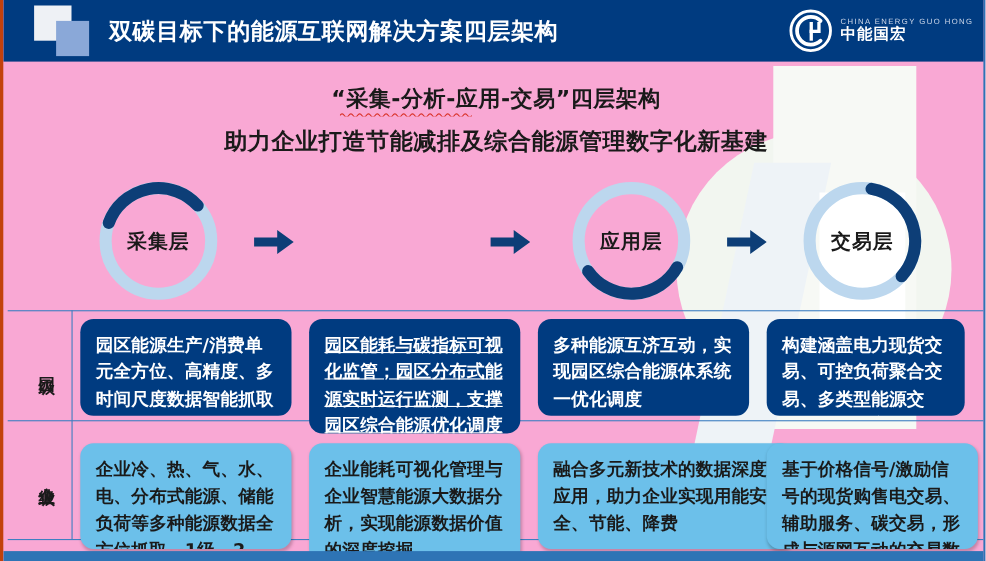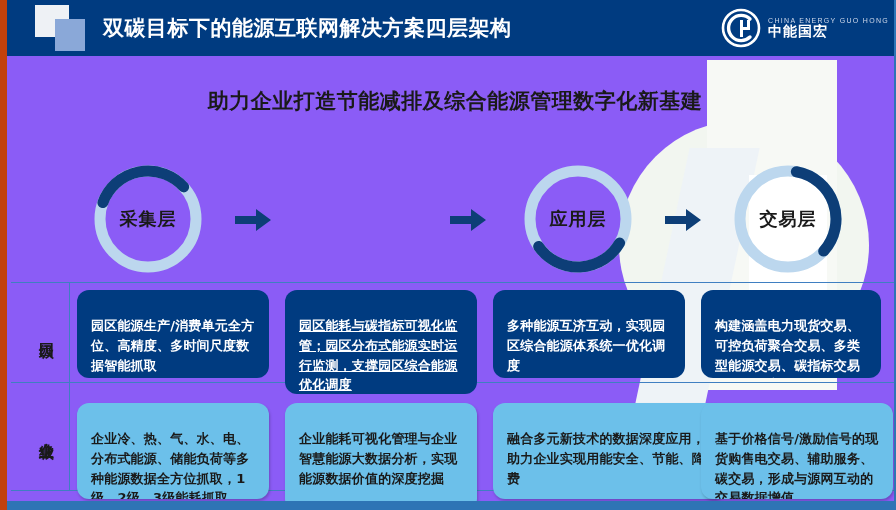--- a/index.html
+++ b/index.html
@@ -5,22 +5,22 @@
   * { box-sizing: border-box; margin: 0; padding: 0; }
   html, body {
     width: 896px; height: 510px;
     font-family: "Liberation Sans", "DejaVu Sans", sans-serif;
     background: #ffffff;
     overflow: hidden;
   }
   #slide {
     position: relative;
     width: 896px; height: 510px;
-    background: #8b5cf6;
-    border-left: 7px solid #c2410c;
+    background: #f9a8d4;
+    border-left: 3px solid #c2410c;
     border-right: 2px solid #2e74b5;
     overflow: hidden;
   }
 
   
   .wm { position: absolute; pointer-events: none; }
   .wm-1 { left: 612px; top: 120px; width: 250px; height: 250px;
           border-radius: 50%; background: #f2f6f0; }
   .wm-2 { left: 700px; top: 60px; width: 130px; height: 330px;
           background: #f7f9f5; }
@@ -110,22 +110,22 @@
     font-family: "DejaVu Sans", "Liberation Sans", sans-serif;
     writing-mode: vertical-rl; text-orientation: upright;
     letter-spacing: 1px; text-align: center;
     display: flex; align-items: center; justify-content: center;
   }
   #rowlabel-0 { top: 20px; height: 60px; }
   #rowlabel-1 { top: 110px; height: 80px; }
 
   .card {
     position: absolute; border-radius: 12px;
-    padding: 26px 13px 8px 14px;
-    font-size: 13px; font-weight: bold; line-height: 1.52;
+    padding: 12px 13px 8px 14px;
+    font-size: 16px; font-weight: bold; line-height: 1.52;
     font-family: "DejaVu Sans", "Liberation Sans", sans-serif;
     letter-spacing: 0.2px; overflow: hidden;
   }
   .card.dark { background: #003b80; color: #ffffff; }
   .card.light { background: #6cc0ea; color: #1a1a1a;
                 box-shadow: 1px 2px 3px rgba(0,0,0,0.22); margin-top: 17px; }
 </style>
 </head>
 <body>
 
@@ -153,20 +153,26 @@
         <rect x="26" y="12" width="3" height="10" fill="#ffffff"></rect>
       </svg>
       <div class="logo-txt">
         <div class="logo-en">CHINA ENERGY GUO HONG</div>
         <div class="logo-cn">中能国宏</div>
       </div>
     </div>
   </div>
 
   <div id="subtitle-block">
+    <div id="subtitle-line1">
+      <span>“采集-分析-应用-交易”四层架构</span>
+      <svg class="squiggle" viewBox="0 0 120 4" preserveAspectRatio="none">
+        <path d="M0 3 Q2 0 4 3 T8 3 T12 3 T16 3 T20 3 T24 3 T28 3 T32 3 T36 3 T40 3 T44 3 T48 3 T52 3 T56 3 T60 3 T64 3 T68 3 T72 3 T76 3 T80 3 T84 3 T88 3 T92 3 T96 3 T100 3 T104 3 T108 3 T112 3 T116 3 T120 3" fill="none" stroke="#d93025" stroke-width="1"></path>
+      </svg>
+    </div>
     <div id="subtitle-line2">助力企业打造节能减排及综合能源管理数字化新基建</div>
   </div>
 
   <div id="flow-row">
       <div class="node" style="left: 82px;">
         <svg width="118" height="118" viewBox="0 0 118 118">
           <circle cx="59" cy="59" r="48" fill="none" stroke="#bcd7ee" stroke-width="11"></circle>
           <path d="M 13.89 42.58 A 48 48 0 0 1 94.67 26.88" fill="none" stroke="#0d3e77" stroke-width="11" stroke-linecap="round"></path>
         </svg>
         <div class="node-label">采集层</div>

